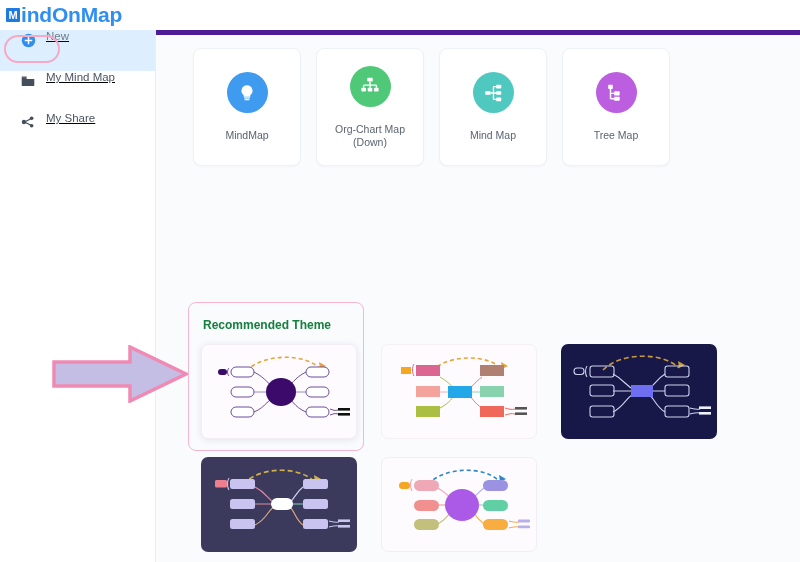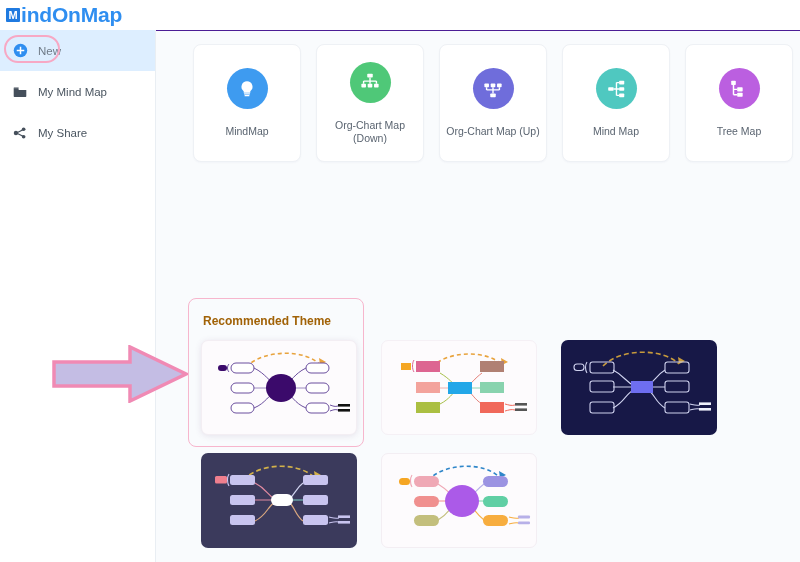--- a/index.html
+++ b/index.html
@@ -38,23 +38,24 @@
   
   .sidebar {
     position: absolute; left: 0; top: 30px;
     width: 156px; height: 532px;
     background: #ffffff;
     border-right: 1px solid #e9eef3;
   }
   .nav-item {
     position: relative;
     height: 41px;
-    display: flex; align-items: center;
-    padding-left: 10px;
+    display: flex; 
+    padding-left: 18px;
     cursor: pointer;
+    text-decoration: underline;
   }
   .nav-item.active { background: #ddeeff; }
   .nav-icon {
     width: 20px; height: 20px;
     display: flex; align-items: center; justify-content: center;
     margin-right: 8px;
     flex: none;
   }
   .nav-label {
     font-size: 11.5px;
@@ -68,21 +69,21 @@
     border: 2px solid #f7a8c4;
     border-radius: 14px;
     pointer-events: none;
   }
 
   
   .main {
     position: absolute; left: 156px; top: 30px;
     width: 644px; height: 532px;
     background: #f9fbfd;
-    border-top: 1px solid #4c1d95;
+    border-top: 5px solid #4c1d95;
     overflow: hidden;
   }
 
   
   .card-grid {
     position: absolute; left: 37px; top: 13px;
     width: 600px;
     display: flex; flex-wrap: wrap;
     gap: 15px 15px;
   }
@@ -121,21 +122,21 @@
     width: 176px; height: 149px;
     border: 1.5px solid #f7b6cd;
     border-radius: 8px;
     pointer-events: none;
   }
   .theme-title {
     position: absolute;
     left: 10px; top: 16px;
     font-size: 12px;
     font-weight: bold;
-    color: #a16207;
+    color: #15803d;
   }
   .theme-grid {
     position: absolute;
     left: 8px; top: 42px;
     width: 580px;
     display: flex; flex-wrap: wrap;
     gap: 18px 24px;
   }
   .theme-card {
     width: 156px; height: 95px;
@@ -231,32 +232,20 @@
             <rect x="9" y="3" width="6" height="4" rx="0.8" fill="#fff"></rect>
             <path d="M12 7v4 M5 11h14 M5 11v3 M12 11v3 M19 11v3" stroke="#fff" stroke-width="1.5" fill="none"></path>
             <rect x="2.6" y="14" width="5" height="4" rx="0.8" fill="#fff"></rect>
             <rect x="9.5" y="14" width="5" height="4" rx="0.8" fill="#fff"></rect>
             <rect x="16.4" y="14" width="5" height="4" rx="0.8" fill="#fff"></rect>
           </svg>
         </span>
         <span class="tpl-label">Org-Chart Map (Down)</span>
       </div>
 
-      <div class="tpl-card">
-        <span class="tpl-ic" style="background:#6f6ddb">
-          <svg width="22" height="22" viewBox="0 0 24 24">
-            <rect x="9" y="17" width="6" height="4" rx="0.8" fill="#fff"></rect>
-            <path d="M12 17v-4 M5 13h14 M5 13v-3 M12 13v-3 M19 13v-3" stroke="#fff" stroke-width="1.5" fill="none"></path>
-            <rect x="2.6" y="6" width="5" height="4" rx="0.8" fill="#fff"></rect>
-            <rect x="9.5" y="6" width="5" height="4" rx="0.8" fill="#fff"></rect>
-            <rect x="16.4" y="6" width="5" height="4" rx="0.8" fill="#fff"></rect>
-          </svg>
-        </span>
-        <span class="tpl-label">Org-Chart Map (Up)</span>
-      </div>
 
 
       <div class="tpl-card">
         <span class="tpl-ic" style="background:#4fc8c0">
           <svg width="22" height="22" viewBox="0 0 24 24">
             <rect x="3.5" y="10" width="6" height="4" rx="0.8" fill="#fff"></rect>
             <path d="M9.5 12h3 M12.5 5v14 M12.5 5h3 M12.5 12h3 M12.5 19h3" stroke="#fff" stroke-width="1.5" fill="none"></path>
             <rect x="15.4" y="3" width="5.6" height="4" rx="0.8" fill="#fff"></rect>
             <rect x="15.4" y="10" width="5.6" height="4" rx="0.8" fill="#fff"></rect>
             <rect x="15.4" y="17" width="5.6" height="4" rx="0.8" fill="#fff"></rect>

